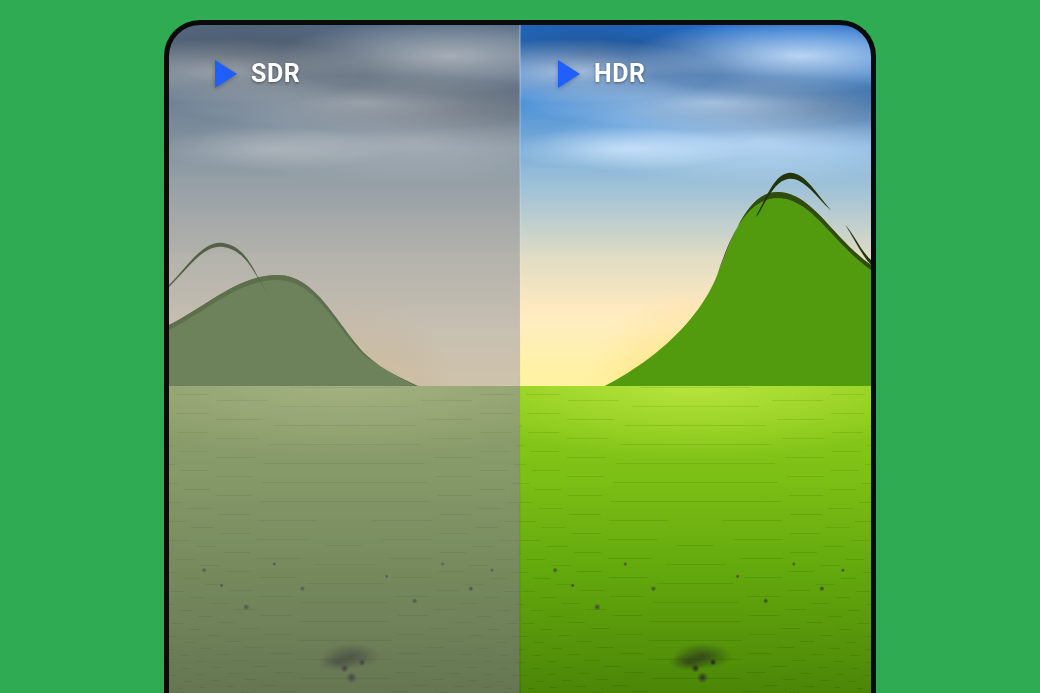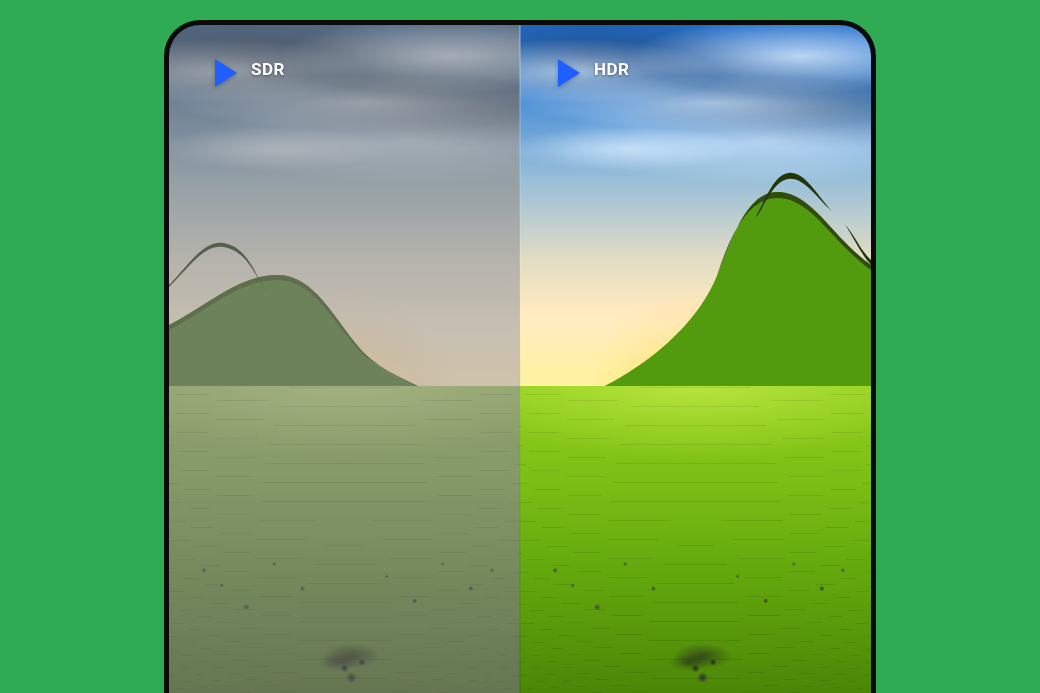--- a/index.html
+++ b/index.html
@@ -125,25 +125,25 @@
       position:absolute;
       left:50%; top:0; bottom:0;
       width:2px; margin-left:-1px;
       background: linear-gradient(to bottom, rgba(255,255,255,0.25), rgba(255,255,255,0.05) 40%, rgba(0,0,0,0.1));
       pointer-events:none;
     }
     .label {
       position:absolute;
       top: 34px;
       display:flex;
-      align-items:flex-start;
+      align-items:flex-end;
       gap:14px;
       color:#fff;
       font-weight:700;
-      font-size:17px;
+      font-size:25px;
       letter-spacing:0.5px;
       text-shadow: 0 1px 3px rgba(0,0,0,0.45);
       padding-left: 20px;
     }
     .label.left { left: 26px; }
     .label.right { left: calc(50% + 18px); }
     .tri {
       width:0; height:0;
       border-top: 14px solid transparent;
       border-bottom: 14px solid transparent;

